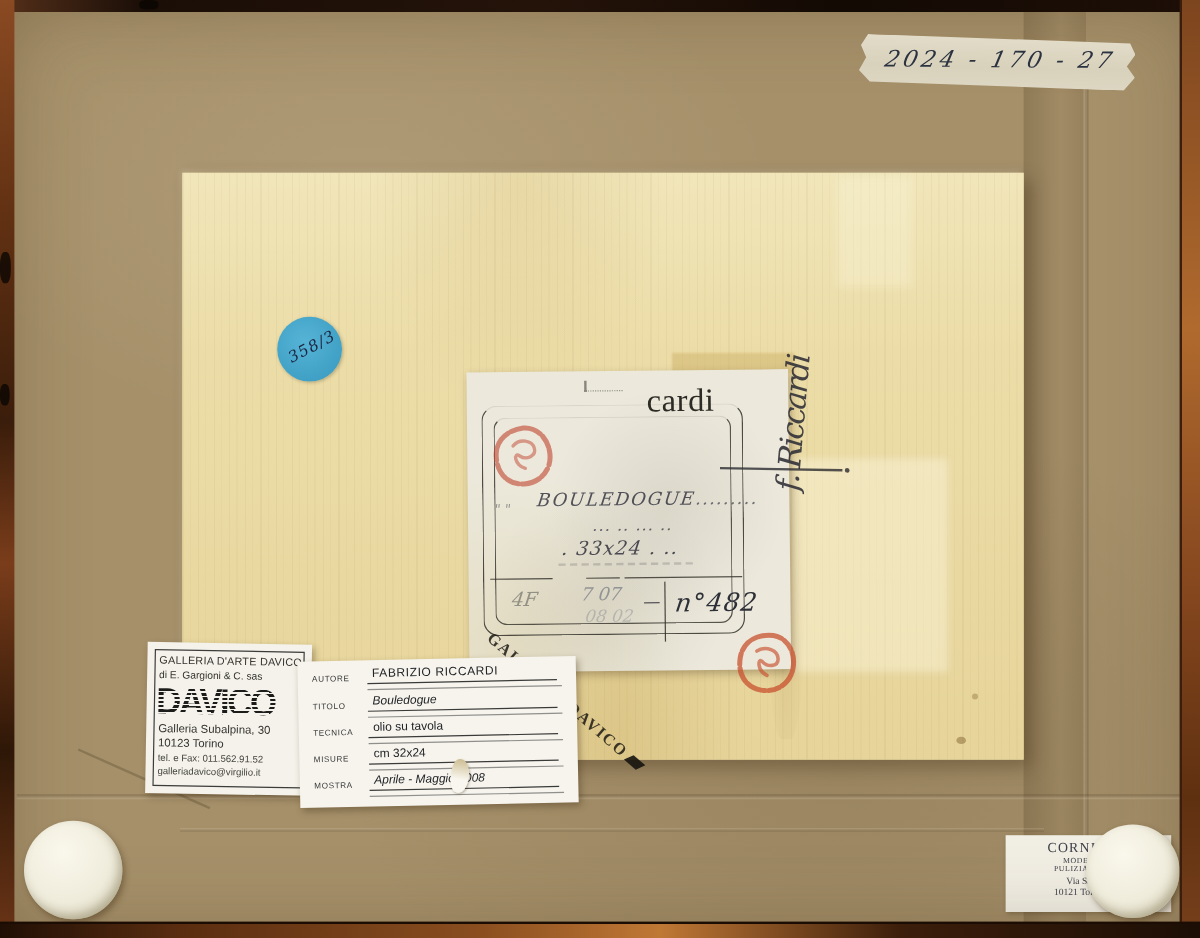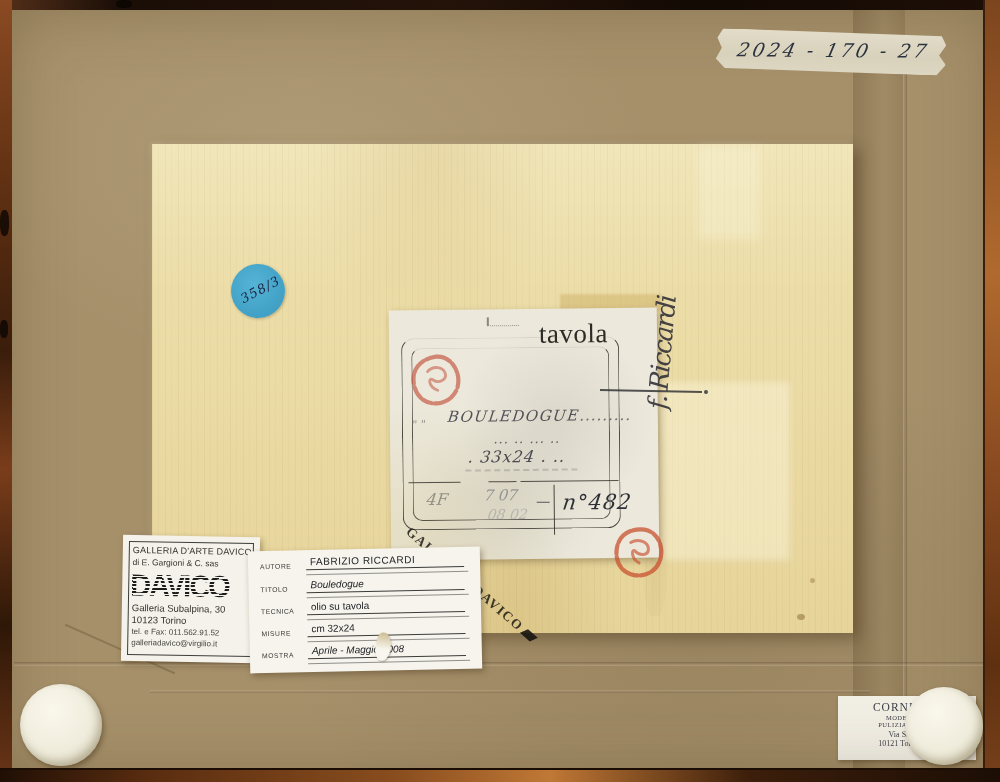--- a/index.html
+++ b/index.html
@@ -183,21 +183,21 @@
   <div class="abs stain-dot1"></div>
   <div class="abs stain-dot2"></div>
   <div class="abs residue-right"></div>
   <div class="abs residue-top"></div>
   <div class="abs residue-gold"></div>
 
   <div class="abs center-label">
     <div class="cl-border-outer"></div>
     <div class="cl-border-inner"></div>
     <div class="cl-faintmark"></div>
-    <div class="cl-letterhead">tavola</div>
+    <div class="cl-letterhead">cardi</div>
     <div class="cl-ditto hand">" "</div>
     <div class="cl-title hand"><span>BOULEDOGUE</span><span class="dots">.........</span></div>
     <div class="cl-dotrow hand">... .. ... ..</div>
     <div class="cl-size hand"><span>. </span><span>33x24</span><span> . ..</span></div>
     <div class="cl-faintdash"></div>
     <div class="cl-seg" style="left:18px;top:172px;width:52px;"></div>
     <div class="cl-seg" style="left:98px;top:172px;width:28px;"></div>
     <div class="cl-seg" style="left:130px;top:172px;width:98px;"></div>
     <div class="cl-code1 hand">4F</div>
     <div class="cl-code2 hand">7 07</div>

